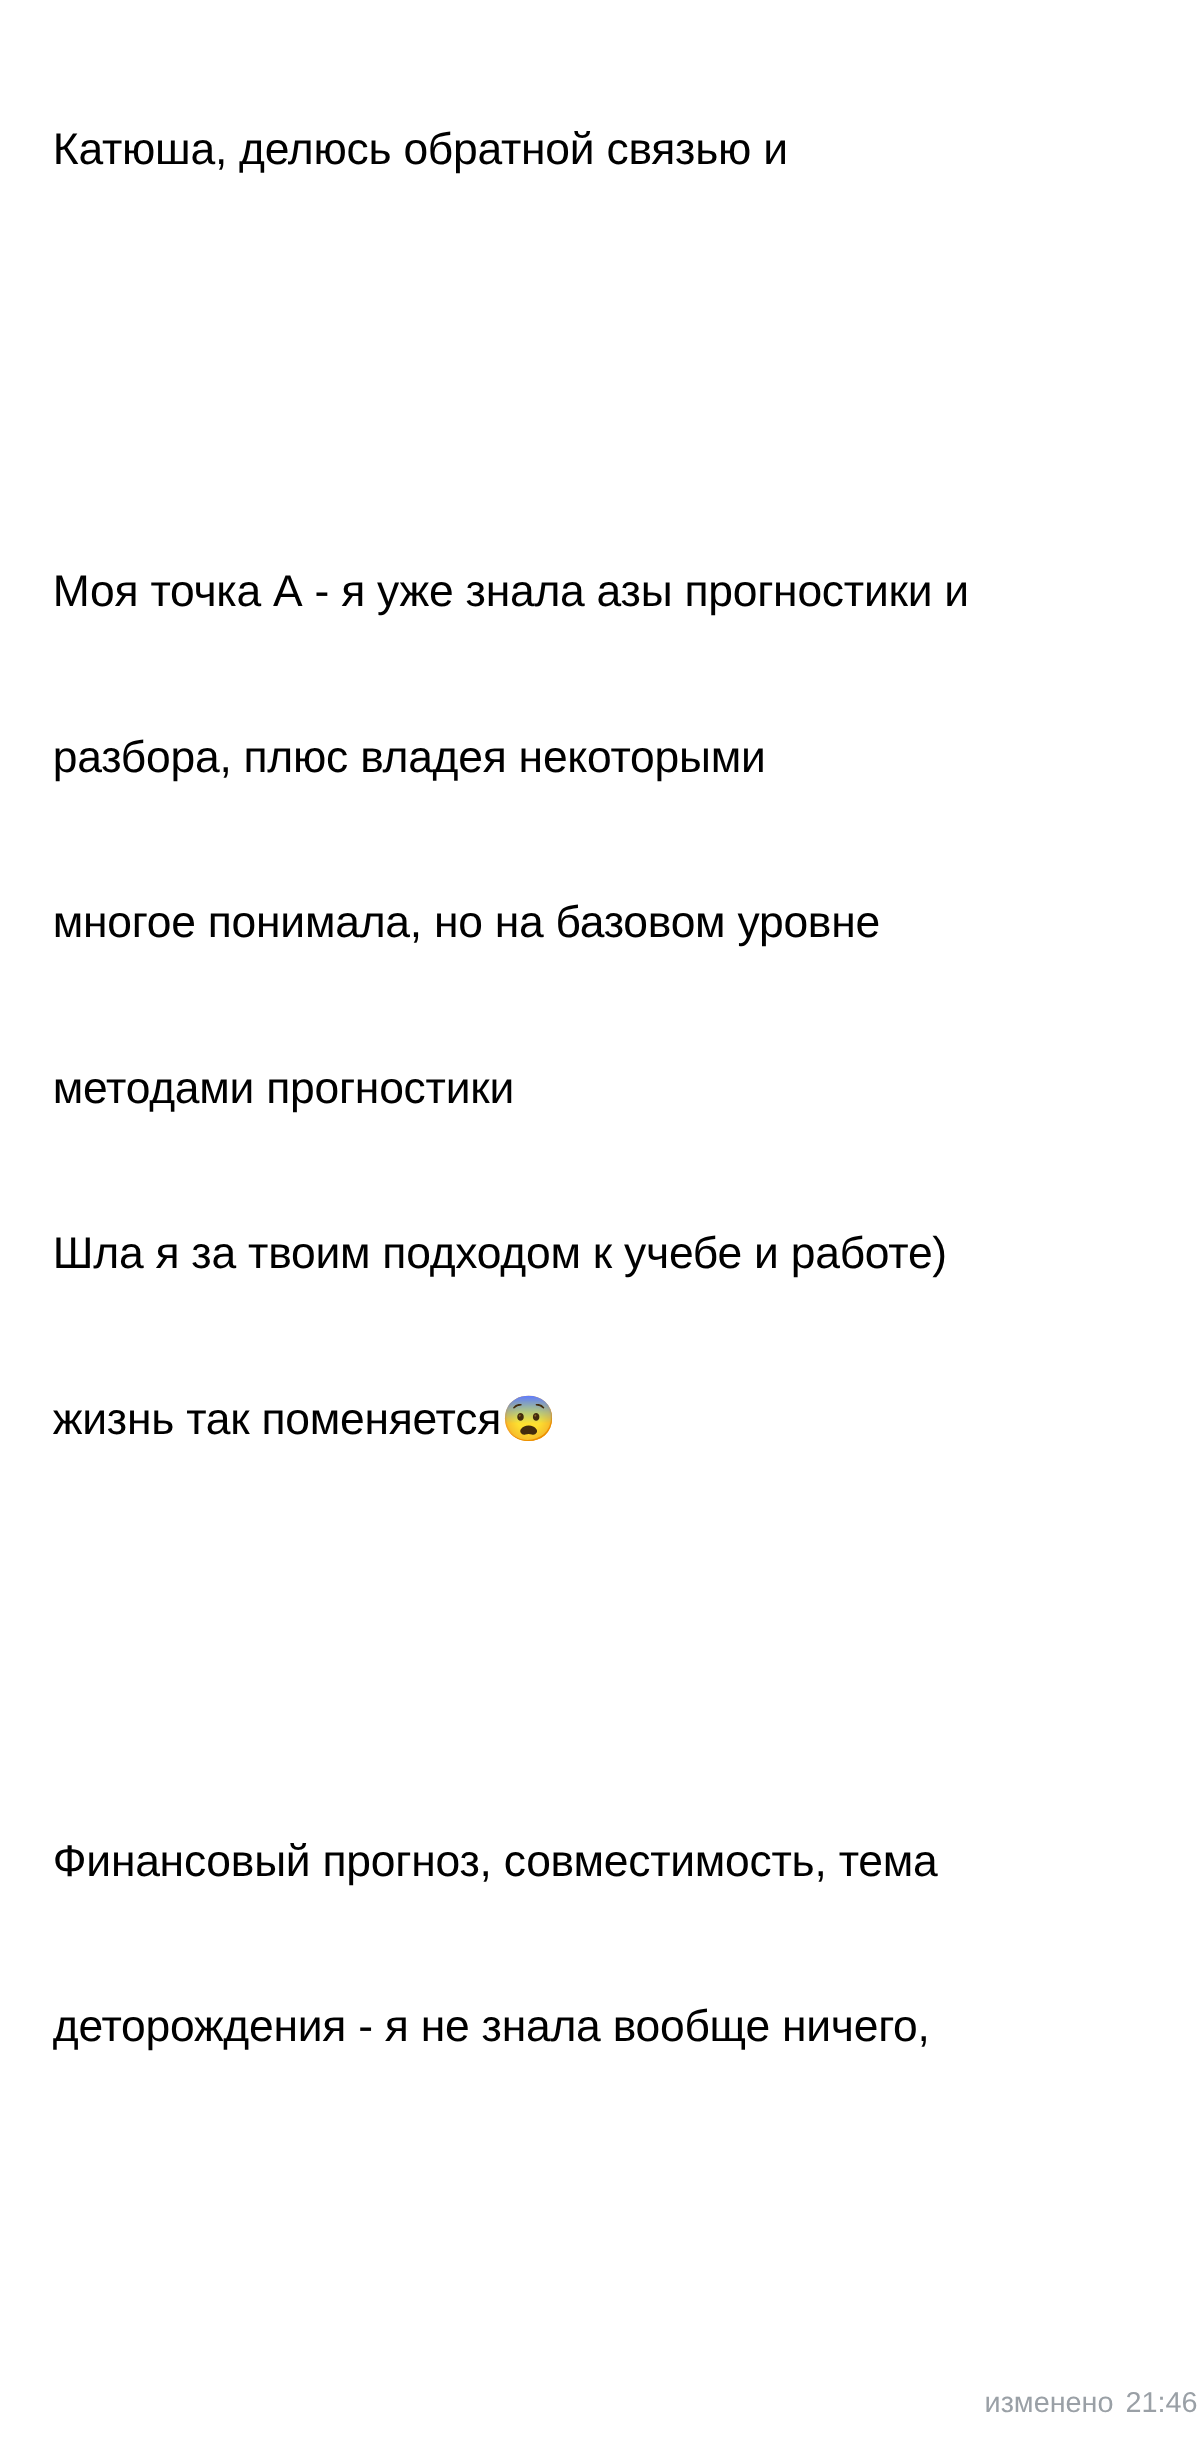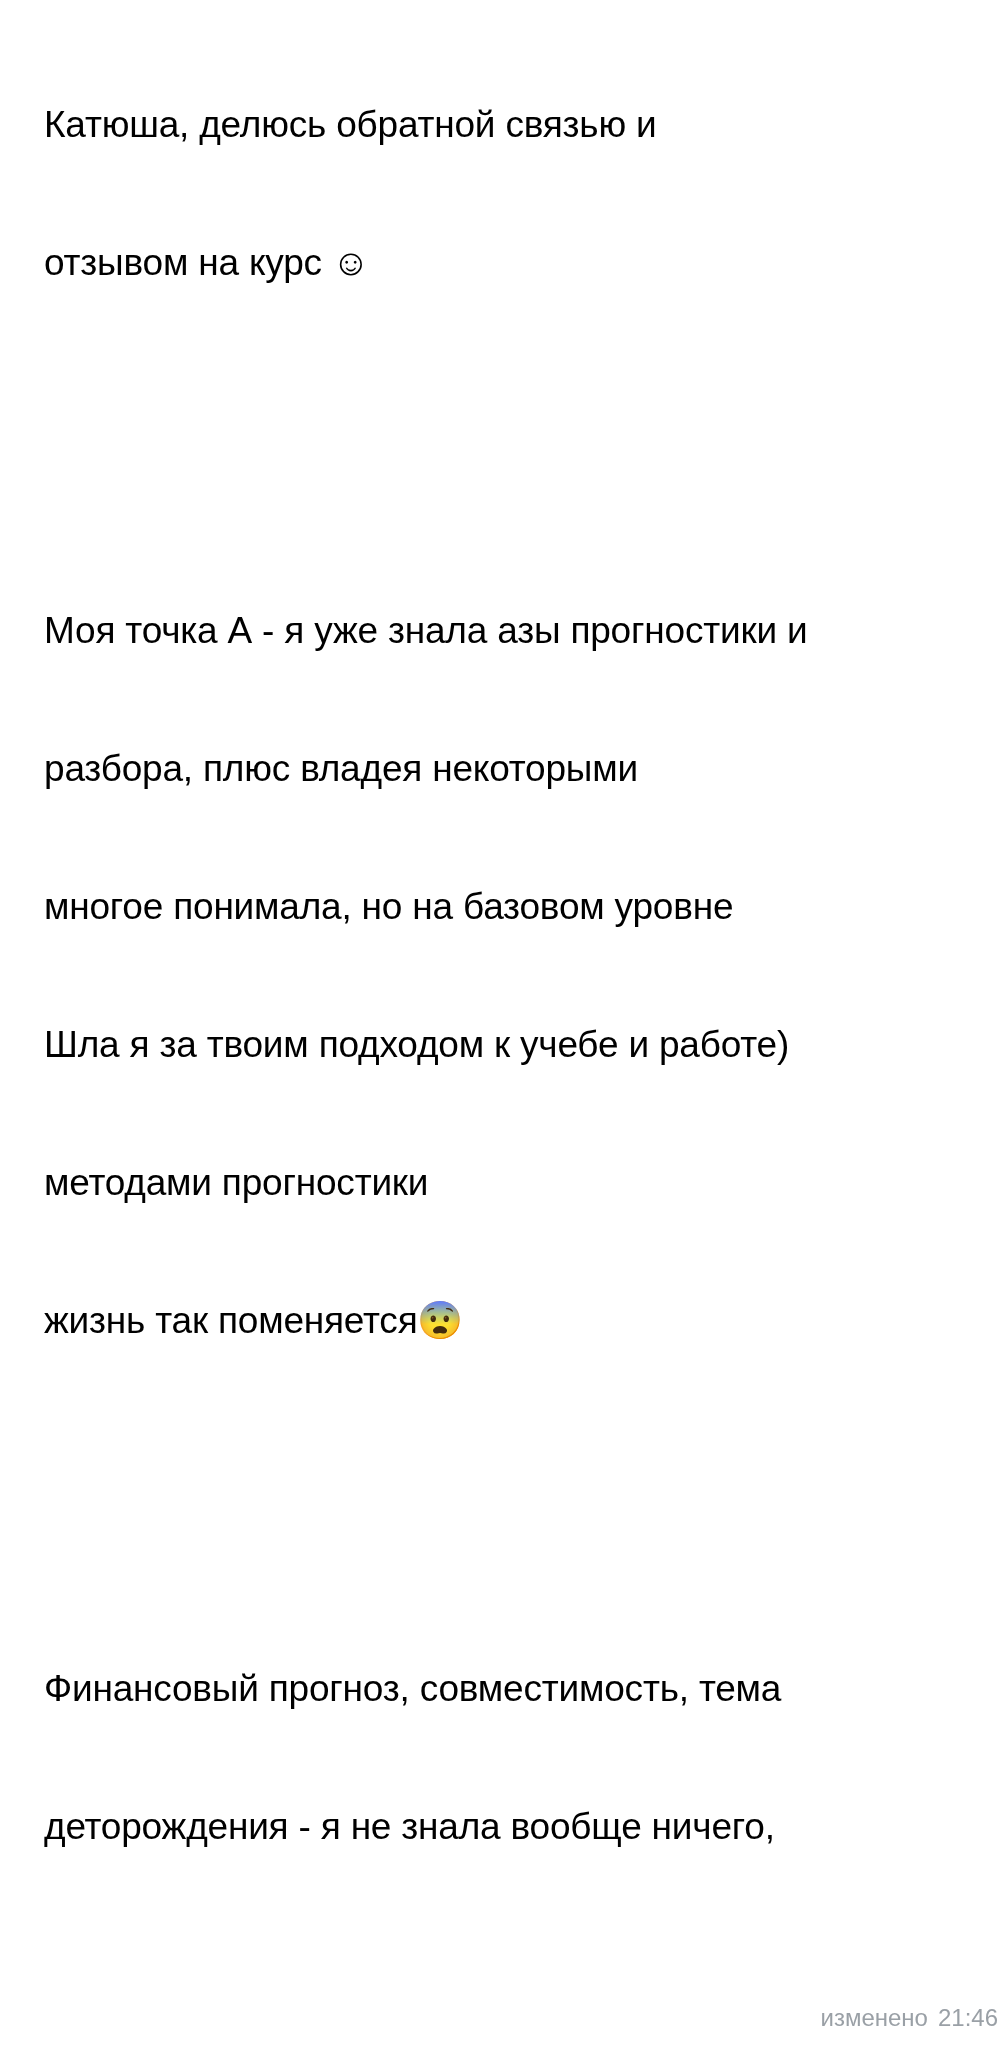--- a/index.html
+++ b/index.html
@@ -32,21 +32,21 @@
   }
   .message-text p {
     margin: 0;
   }
   .blank-line {
     height: 46px;
   }
   .meta-row {
     position: absolute;
     right: 30px;
-    bottom: 14px;
+    bottom: 29px;
     display: flex;
     align-items: center;
     gap: 10px;
   }
   .meta-text {
     font-size: 24px;
     color: #9aa0a6;
     font-family: "Liberation Sans", sans-serif;
   }
   .scrollbar-track {
@@ -67,29 +67,28 @@
     background: #c9c9c9;
   }
 </style>
 </head>
 <body>
 
 <div class="message-bubble">
 
   <div class="message-text">
     <p>Катюша, делюсь обратной связью и</p>
-    <p>отзывом на курс ☺</p>
 
     <div class="blank-line"></div>
 
     <p>Моя точка А - я уже знала азы прогностики и</p>
     <p>разбора, плюс владея некоторыми</p>
     <p>многое понимала, но на базовом уровне</p>
+    <p>методами прогностики</p>
     <p>Шла я за твоим подходом к учебе и работе)</p>
-    <p>методами прогностики</p>
     <p>жизнь так поменяется😨</p>
 
     <div class="blank-line"></div>
 
     <p>Финансовый прогноз, совместимость, тема</p>
     <p>деторождения - я не знала вообще ничего,</p>
     
     
     
     

